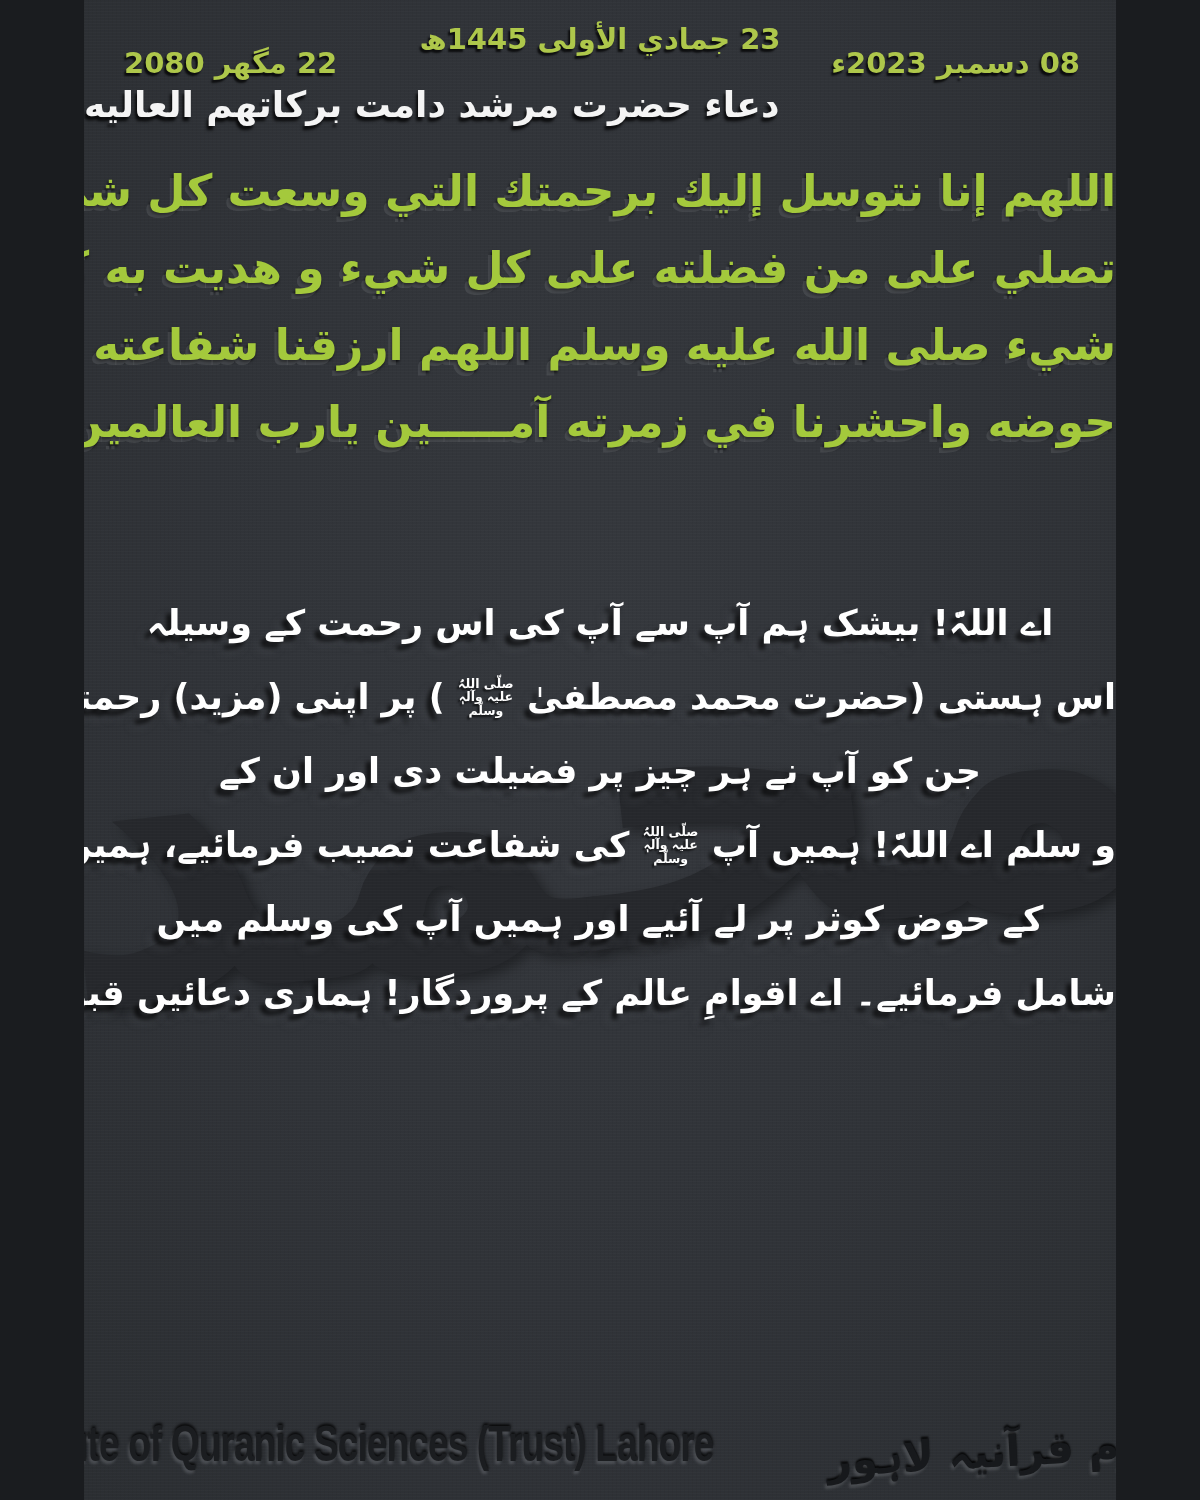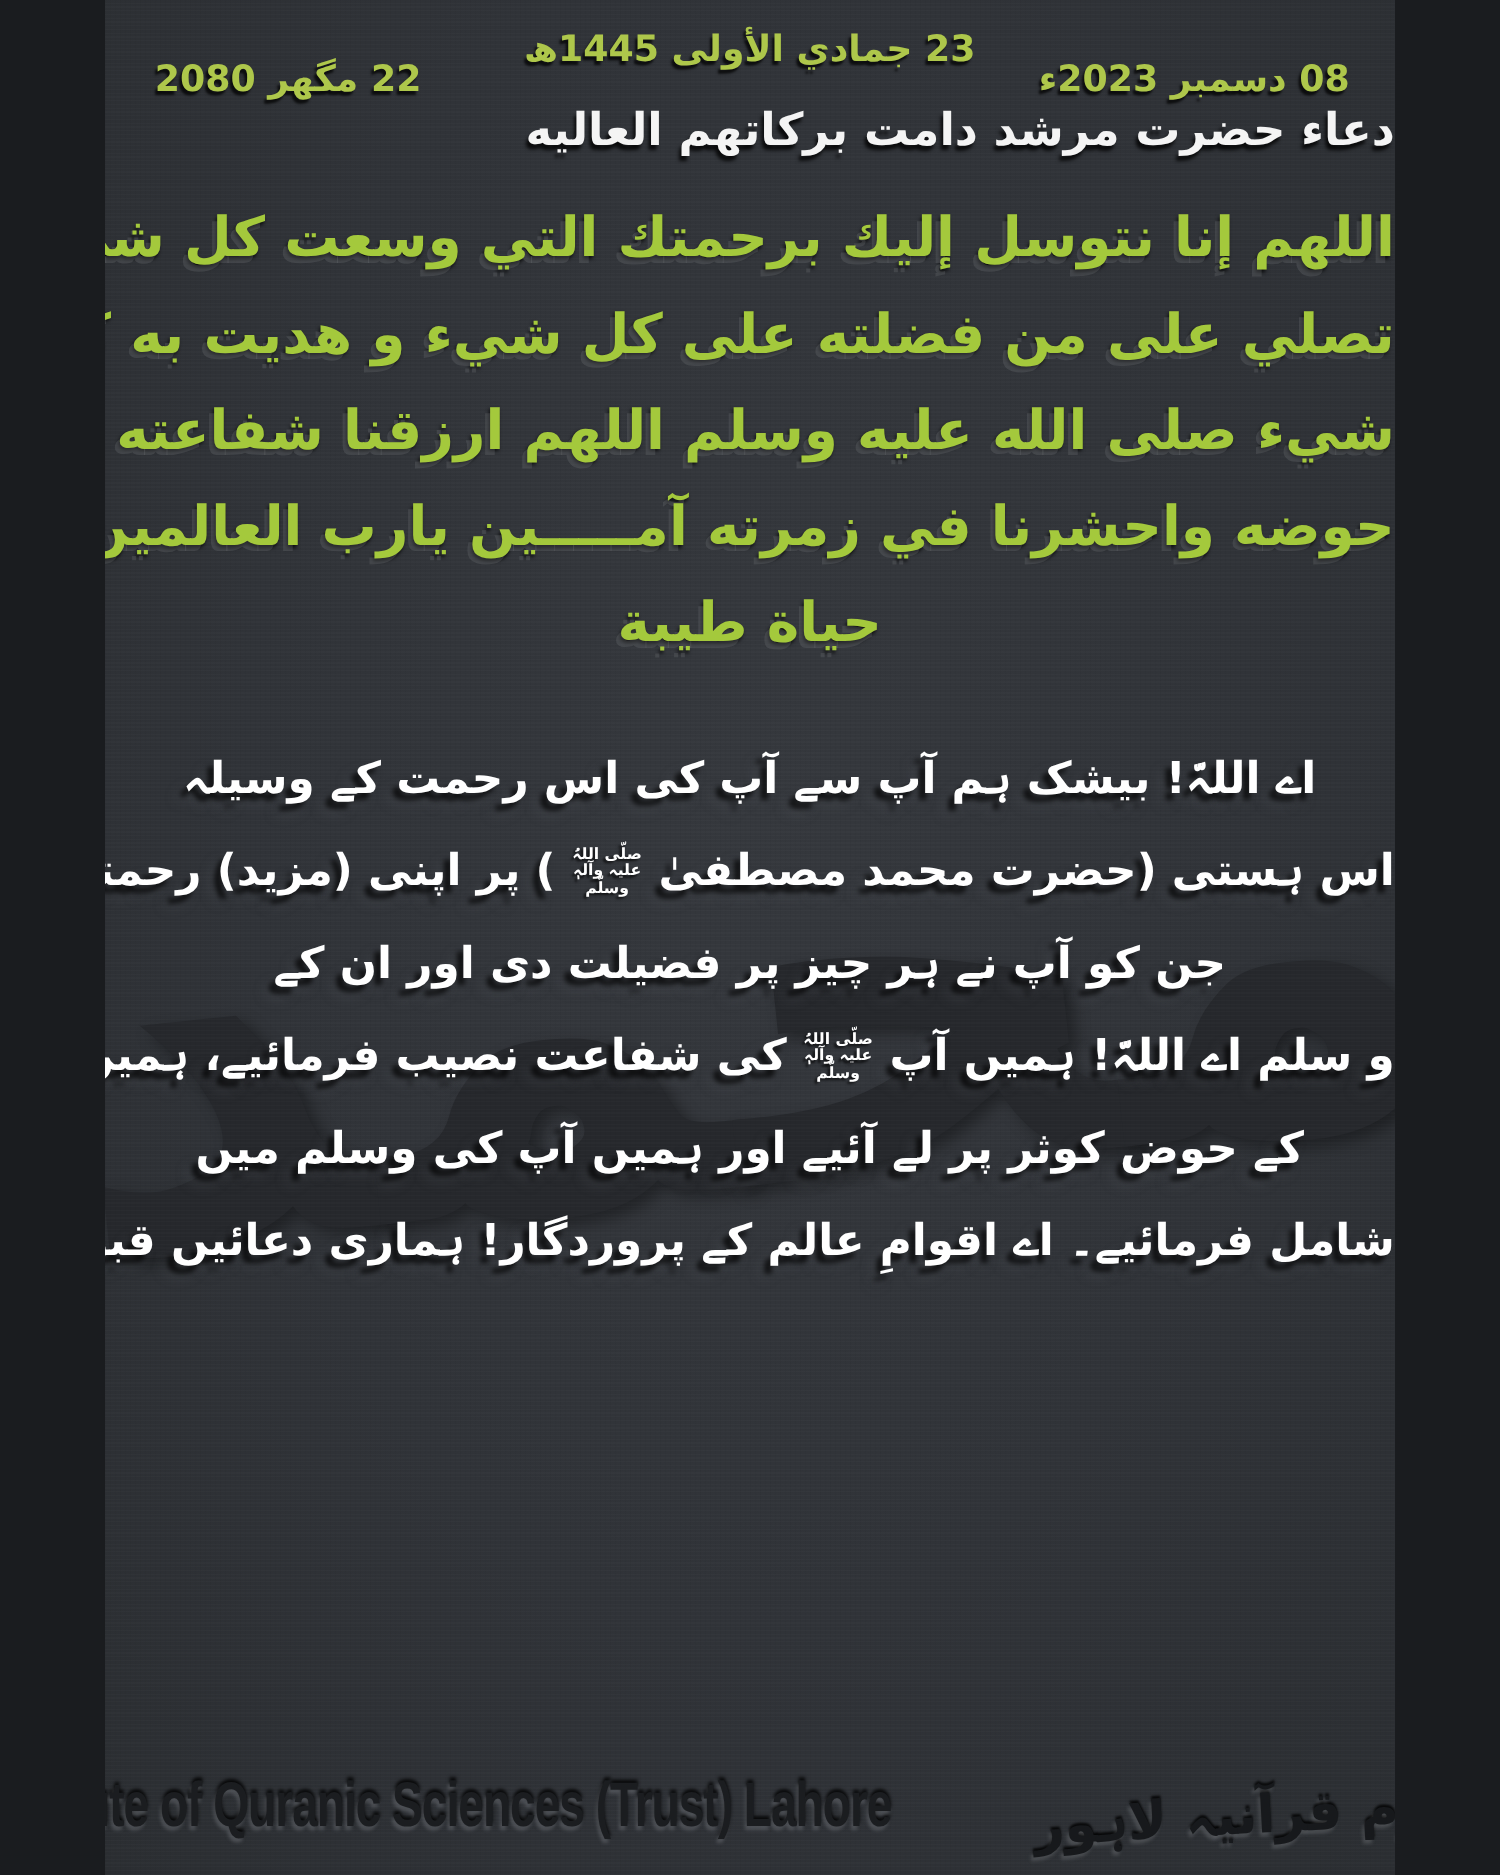--- a/index.html
+++ b/index.html
@@ -41,27 +41,26 @@
     font-weight:bold;
     text-shadow:-2px 3px 2px rgba(0,0,0,0.75);
     white-space:nowrap;
   }
   .date-hijri{top:22px;left:0;right:0;text-align:center;}
   .date-gregorian{top:46px;right:36px;}
   .date-bikrami{top:46px;left:40px;direction:rtl;}
   .title{
     position:absolute;
     top:84px;left:0;right:0;
-    text-align:right;
+    text-align:left;
     color:#f4f4f4;
     font-size:36px;
     font-weight:bold;
     text-shadow:-2px 4px 3px rgba(0,0,0,0.8);
     white-space:nowrap;
-    margin-left:12px;
   }
   .prayer{
     position:absolute;
     top:152px;left:0;right:0;
     text-align:center;
   }
   .prayer .line{
     height:77px;
     line-height:77px;
     font-size:44px;
@@ -141,21 +140,20 @@
 
     <div class="date date-bikrami">22 مگھر 2080</div>
 
     <div class="title">دعاء حضرت مرشد دامت برکاتهم العالیه</div>
 
     <div class="prayer">
       <div class="line">اللهم إنا نتوسل إليك برحمتك التي وسعت كل شيء أن</div>
       <div class="line">تصلي على من فضلته على كل شيء و هديت به كل</div>
       <div class="line">شيء صلى الله عليه وسلم اللهم ارزقنا شفاعته و أوردنا</div>
       <div class="line">حوضه واحشرنا في زمرته آمـــــين يارب العالمين حفظكم الله وأحياكم</div>
-      <div class="line">حياة طيبة</div>
     </div>
 
     <div class="urdu">
       <div class="line">اے اللہّ! بیشک ہم آپ سے آپ کی اس رحمت کے وسیلہ</div>
       <div class="line">
         <span>اس ہستی (حضرت محمد مصطفیٰ </span><span class="honorific">صلّی اللہُ علیہ وآلہٖ وسلّم</span><span> ) پر اپنی (مزید) رحمتیں نازل فرمائیے،</span>
       </div>
       <div class="line">جن کو آپ نے ہر چیز پر فضیلت دی اور ان کے</div>
       <div class="line">
         <span>و سلم اے اللہّ! ہمیں آپ </span><span class="honorific">صلّی اللہُ علیہ وآلہٖ وسلّم</span><span> کی شفاعت نصیب فرمائیے، ہمیں آپ</span>

